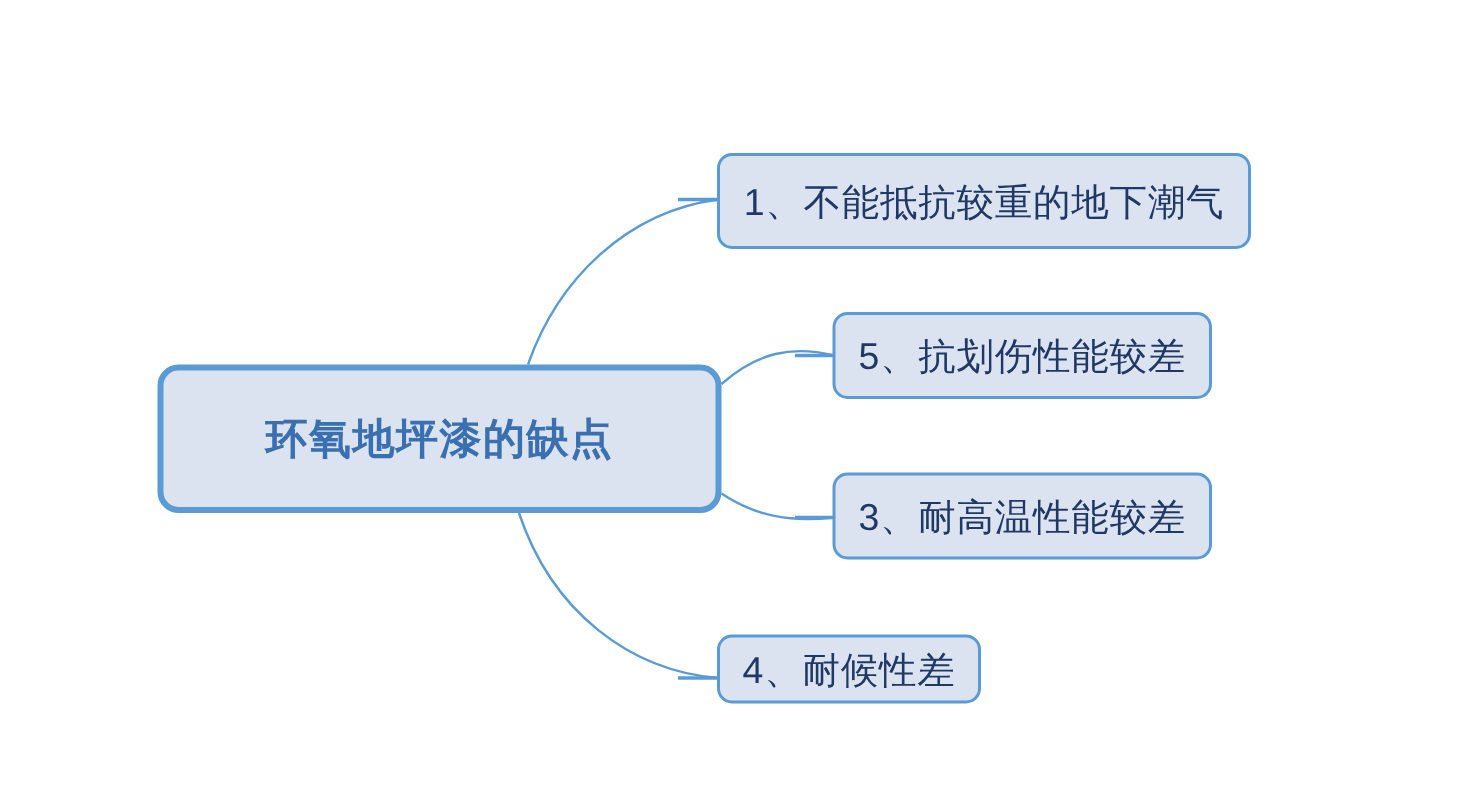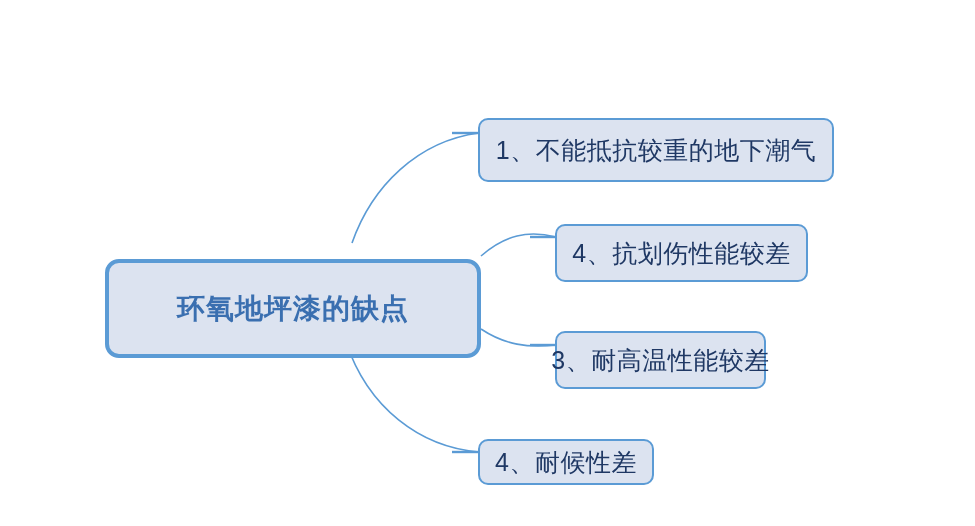--- a/index.html
+++ b/index.html
@@ -26,21 +26,20 @@
   .node {
     position: absolute;
     box-sizing: border-box;
     display: flex;
     align-items: center;
     justify-content: center;
     background: #dce3f0;
     border-style: solid;
     border-color: #5b9bd5;
     white-space: nowrap;
-    margin-top: 16px;
   }
   .node-central {
     left: 105px;
     top: 243px;
     width: 376px;
     height: 99px;
     border-width: 4px;
     border-radius: 14px;
     z-index: 3;
   }
@@ -56,21 +55,21 @@
     z-index: 3;
   }
   .node-branch .node-text {
     color: #1f3864;
     font-size: 25px;
     font-weight: normal;
     letter-spacing: 0.5px;
   }
   .branch-1 { left: 478px; top: 102px; width: 356px; height: 64px; }
   .branch-2 { left: 555px; top: 208px; width: 253px; height: 58px; }
-  .branch-3 { left: 555px; top: 315px; width: 211px; height: 58px; }
+  .branch-3 { left: 555px; top: 315px; width: 253px; height: 58px; }
   .branch-4 { left: 478px; top: 423px; width: 176px; height: 46px; }
 </style>
 </head>
 <body>
 
 <div id="canvas">
 
   <svg id="connectors" viewBox="0 0 975 526" xmlns="http://www.w3.org/2000/svg">
     <path d="M 352 243 C 372 186 418 141 479 133" fill="none" stroke="#5b9bd5" stroke-width="1.6"></path>
     <path d="M 452 133 L 481 133" fill="none" stroke="#5b9bd5" stroke-width="2.4"></path>
@@ -87,21 +86,21 @@
 
   <div class="node node-central">
     <span class="node-text">环氧地坪漆的缺点</span>
   </div>
 
   <div class="node node-branch branch-1">
     <span class="node-text">1、不能抵抗较重的地下潮气</span>
   </div>
 
   <div class="node node-branch branch-2">
-    <span class="node-text">4、抗划伤性能较差</span>
+    <span class="node-text">5、抗划伤性能较差</span>
   </div>
 
   <div class="node node-branch branch-3">
     <span class="node-text">3、耐高温性能较差</span>
   </div>
 
   <div class="node node-branch branch-4">
     <span class="node-text">4、耐候性差</span>
   </div>
 

